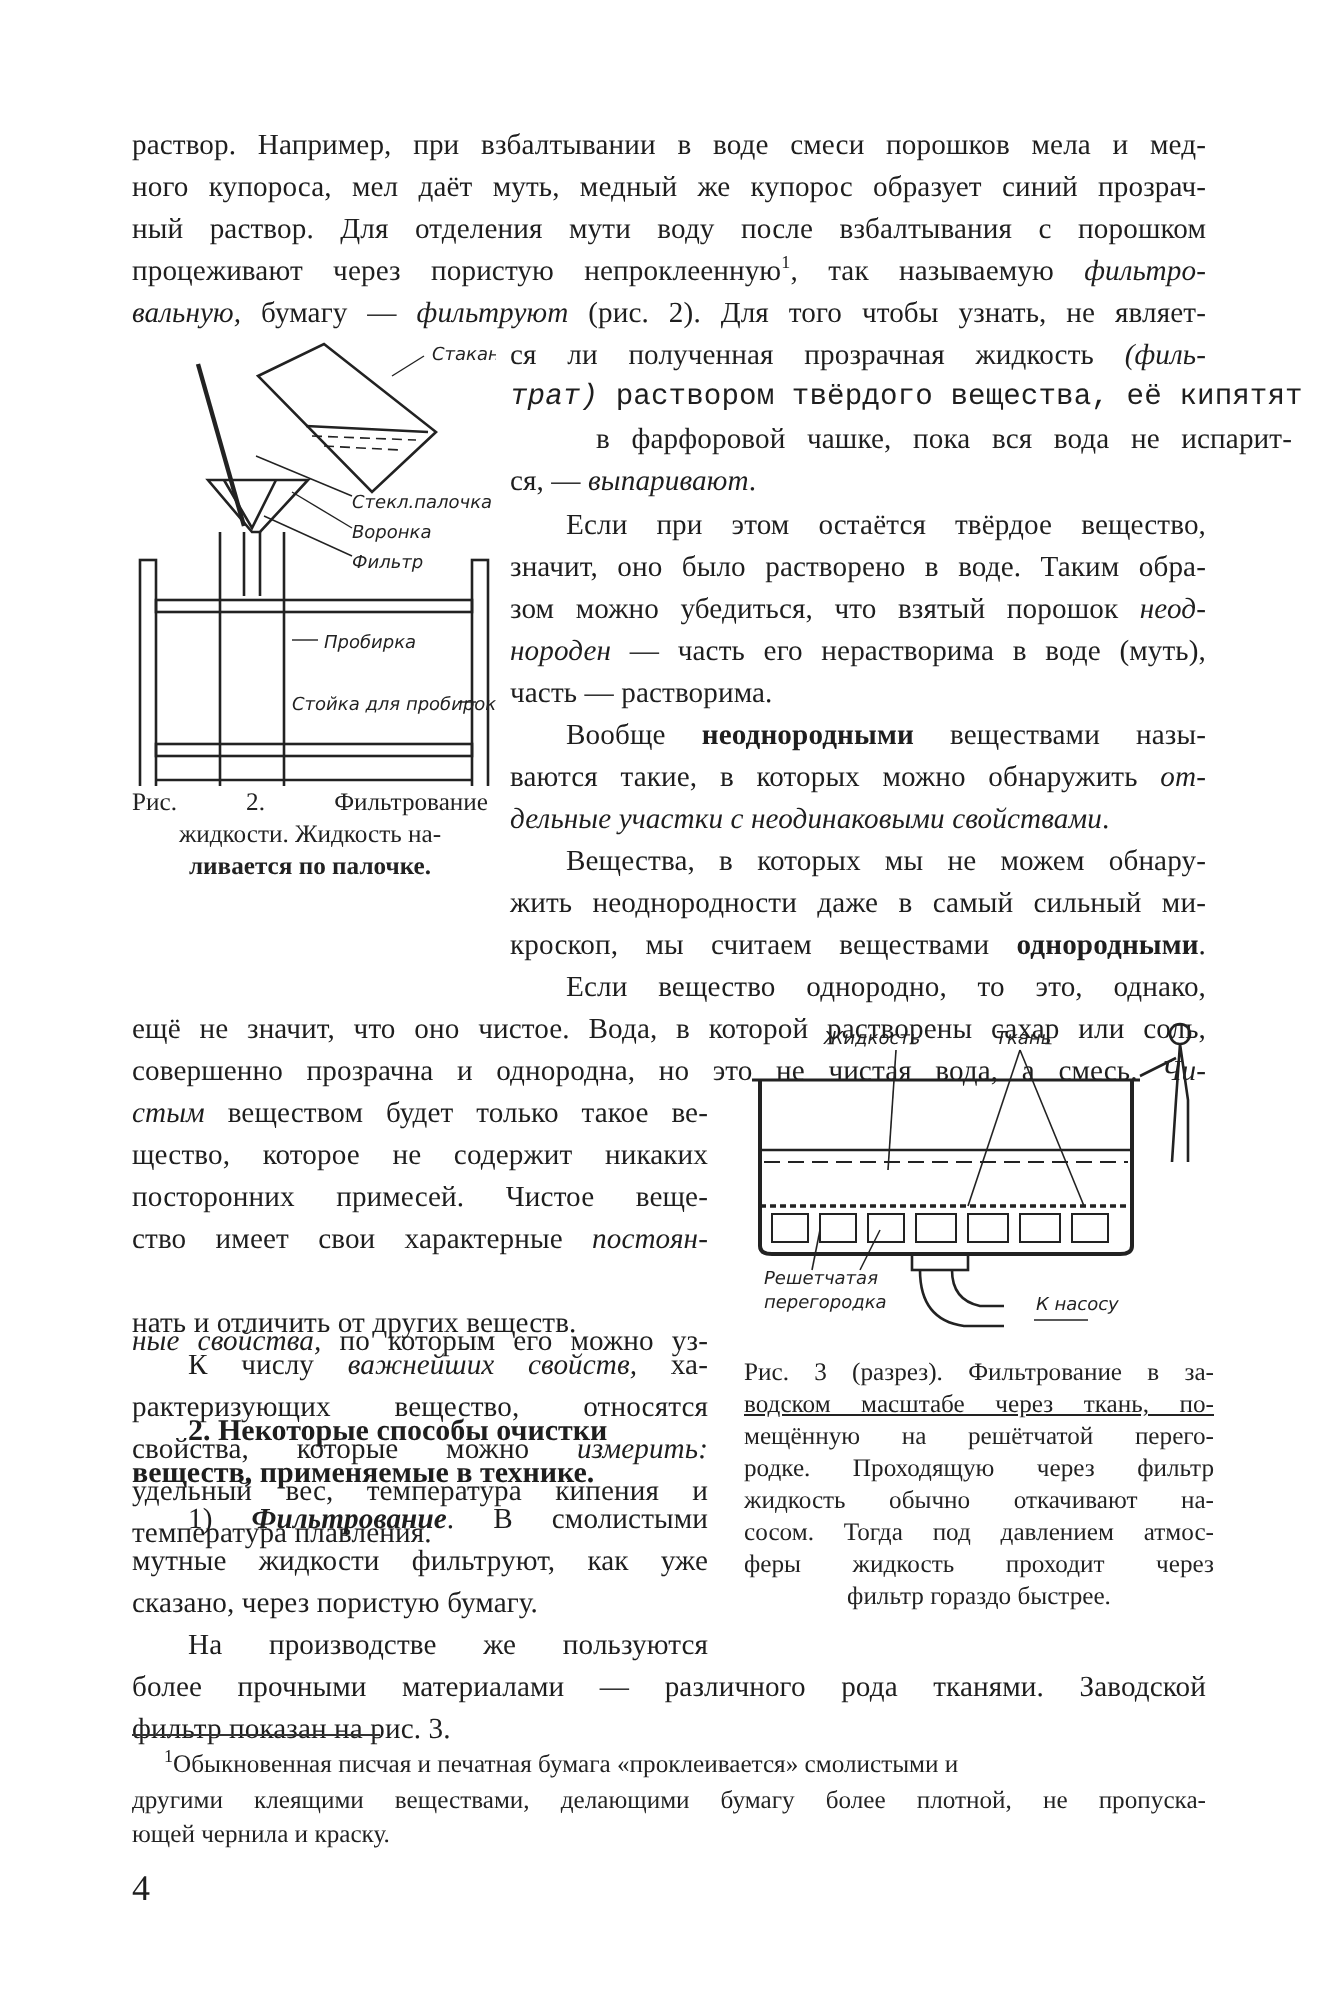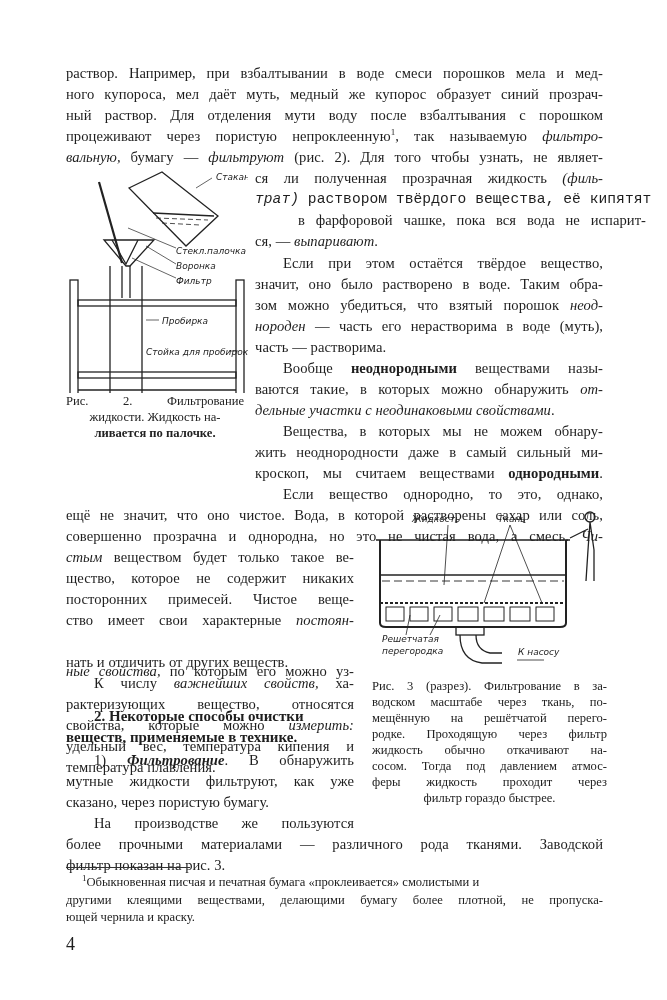--- a/index.html
+++ b/index.html
@@ -147,21 +147,21 @@
   <div class="line just" style="left:66px;top:715px;width:288px;">
     <span>свойства, которые можно </span><span class="it">измерить:</span>
   </div>
   <div class="line just" style="left:66px;top:736px;width:288px;">удельный вес, температура кипения и</div>
   <div class="line" style="left:66px;top:757px;">температура плавления.</div>
 
   <div class="heading" style="left: 94px; top: 705px;">2. Некоторые способы очистки</div>
   <div class="heading" style="left: 66px; top: 726px;">веществ, применяемые в технике.</div>
 
   <div class="line just" style="left: 94px; top: 750px; width: 260px;">
-    <span>1) </span><span class="b it">Фильтрование</span><span>. В обнаружить</span>
+    <span>1) </span><span class="b it">Фильтрование</span><span>. В смолистыми</span>
   </div>
 
   <svg style="position:absolute;left:372px;top:505px;" width="240" height="160" viewBox="0 0 240 160">
     <g stroke="#222" fill="none" stroke-width="1.3">
       <path d="M8,35 L8,118 Q8,122 14,122 L188,122 Q194,122 194,118 L194,35" stroke-width="2"></path>
       <line x1="4" y1="35" x2="198" y2="35" stroke-width="1.6"></line>
       <line x1="8" y1="70" x2="194" y2="70"></line>
       <g stroke-dasharray="8,4" stroke-width="0.9">
           <line x1="10" y1="76" x2="192" y2="76"></line>
         </g>
@@ -189,21 +189,21 @@
       <path d="M218,17 L216,45 L214,76 M218,17 L222,45 L222,76 M216,24 L198,33"></path>
     </g>
     <text x="40" y="17">Жидкость</text>
     <text x="126" y="17">Ткань</text>
     <text x="10" y="137">Решетчатая</text>
     <text x="10" y="149">перегородка</text>
     <text x="146" y="150">К насосу</text>
   </svg>
 
   <div class="cap" style="left:372px;top:678px;width:235px;text-align:justify;text-align-last:justify;">Рис. 3 (разрез). Фильтрование в за-</div>
-  <div class="cap" style="left:372px;top:694px;width:235px;text-align:justify;text-align-last:justify;">водском масштабе через ткань, по-</div>
+  <div class="cap" style="left:372px;top:694px;width:235px;text-align:justify;text-align-last:justify;text-decoration:underline;">водском масштабе через ткань, по-</div>
   <div class="cap" style="left:372px;top:710px;width:235px;text-align:justify;text-align-last:justify;">мещённую на решётчатой перего-</div>
   <div class="cap" style="left:372px;top:726px;width:235px;text-align:justify;text-align-last:justify;">родке. Проходящую через фильтр</div>
   <div class="cap" style="left:372px;top:742px;width:235px;text-align:justify;text-align-last:justify;">жидкость обычно откачивают на-</div>
   <div class="cap" style="left:372px;top:758px;width:235px;text-align:justify;text-align-last:justify;">сосом. Тогда под давлением атмос-</div>
   <div class="cap" style="left:372px;top:774px;width:235px;text-align:justify;text-align-last:justify;">феры   жидкость   проходит   через</div>
   <div class="cap" style="left:372px;top:790px;width:235px;text-align:center;">фильтр гораздо быстрее.</div>
 
   <div class="foot" style="left: 82px; top: 874px;"><sup>1</sup><span>Обыкновенная писчая и печатная бумага «проклеивается» смолистыми и</span></div>
   <div class="foot" style="left: 66px; top: 891.5px; width: 537px; text-align: justify; text-align-last: justify;">другими клеящими веществами, делающими бумагу более плотной, не пропуска-</div>
   <div class="foot" style="left: 66px; top: 909px;">ющей чернила и краску.</div>

